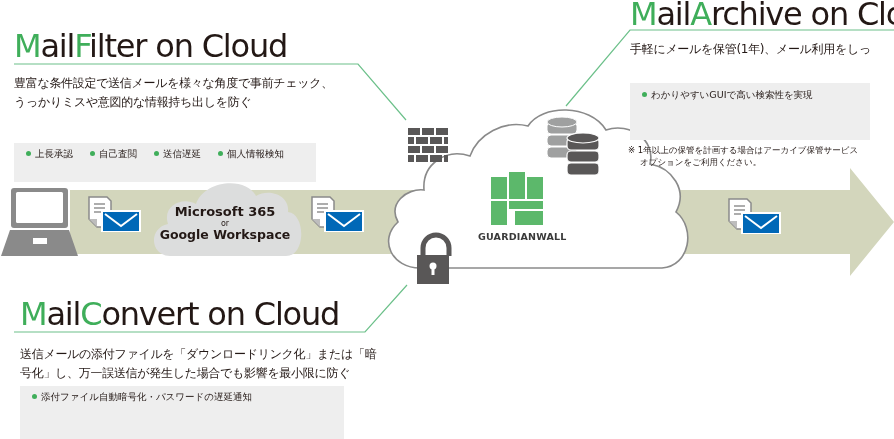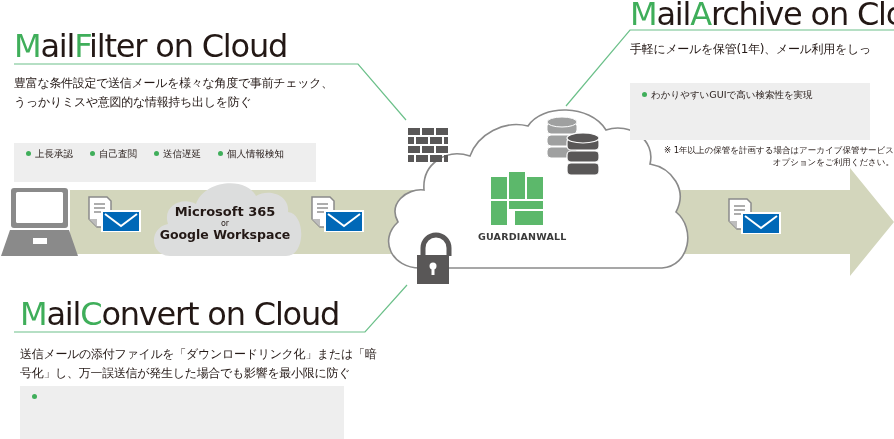--- a/index.html
+++ b/index.html
@@ -153,29 +153,29 @@
   <div class="title">
     <span class="accent">M</span><span>ail</span><span class="accent">A</span><span>rchive on Cloud</span>
   </div>
 </div>
 <div class="abs desc" style="left:630px; top:40px; width:264px;">
   <div>手軽にメールを保管(1年)、メール利用をしっ</div>
 </div>
 <div class="abs box" style="left:630px; top:83px; width:240px; height:57px; padding:5px 0 0 12px; box-sizing:border-box;">
   <span class="vitem"><span class="bullet"></span><span>わかりやすいGUIで高い検索性を実現</span></span>
 </div>
-<div class="abs note" style="left:628px; top:144px; width:266px;text-align:right;">
+<div class="abs note" style="left:628px; top:144px; width:266px;">
   <div>※ 1年以上の保管を計画する場合はアーカイブ保管サービス</div>
   <div style="padding-left:12px;">オプションをご利用ください。</div>
 </div>
 
 <div class="abs" style="left:20px; top:300px;">
   <div class="title">
     <span class="accent">M</span><span>ail</span><span class="accent">C</span><span>onvert on Cloud</span>
   </div>
 </div>
 <div class="abs desc" style="left:20px; top:345px; width:370px;">
   <div>送信メールの添付ファイルを「ダウンロードリンク化」または「暗</div>
   <div>号化」し、万一誤送信が発生した場合でも影響を最小限に防ぐ</div>
 </div>
 <div class="abs box" style="left:20px; top:386px; width:324px; height:53px; padding:4px 0 0 12px; box-sizing:border-box;">
-  <span class="vitem" style="line-height:13px;"><span class="bullet"></span></span>
+  <span class="vitem" style="line-height:13px;"><span class="bullet"></span><span>添付ファイル自動暗号化・パスワードの遅延通知</span></span>
 </div>
 
 </body></html>

